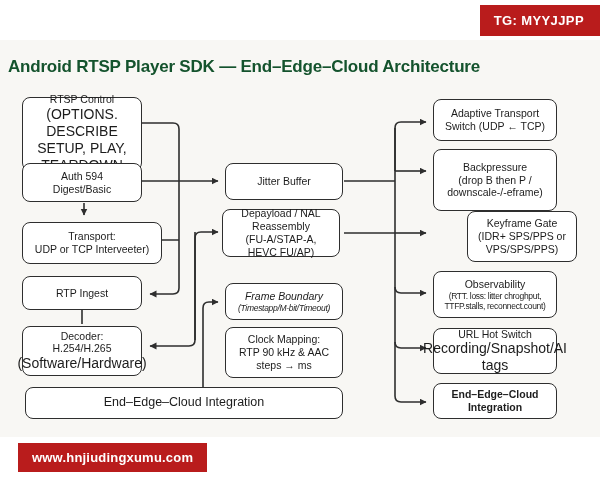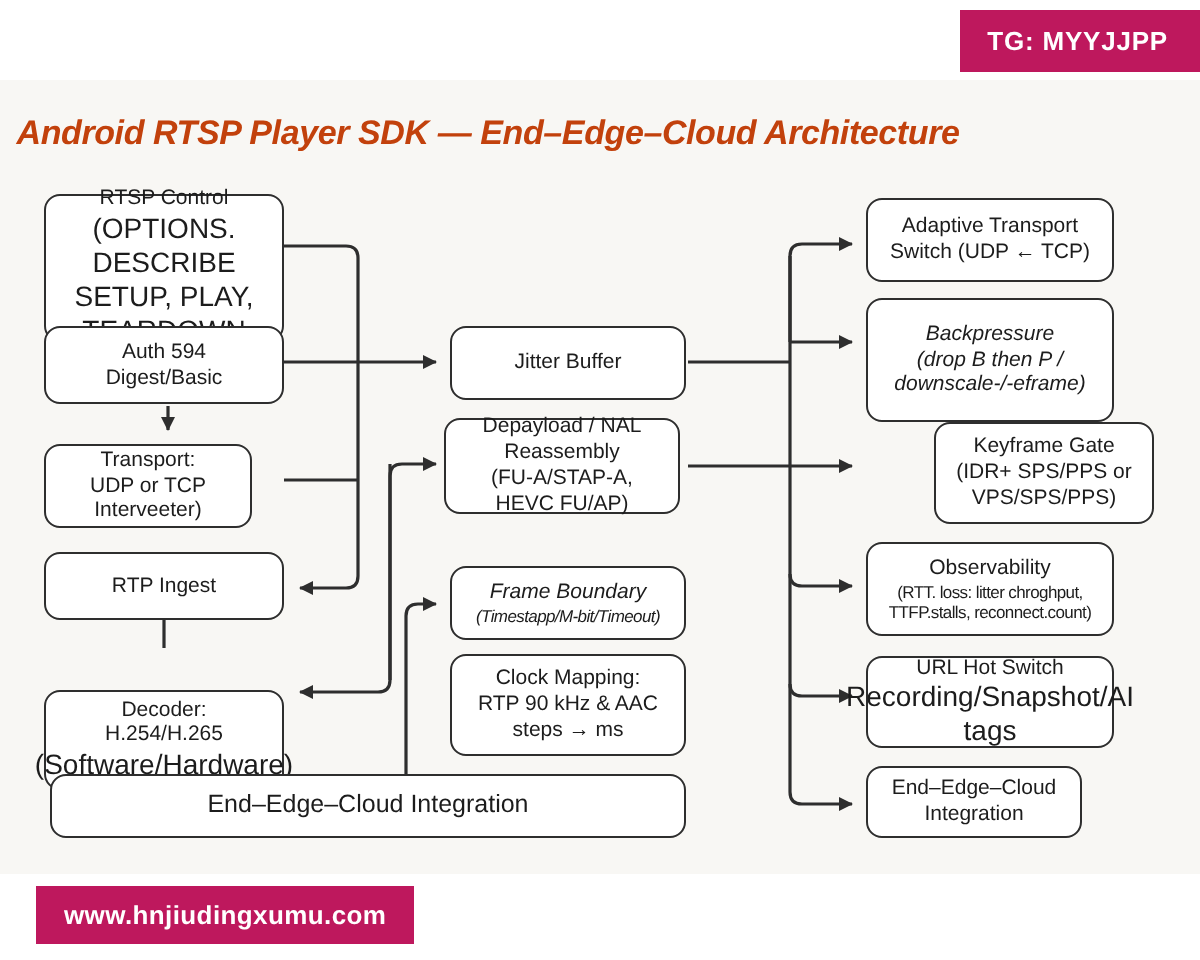--- a/index.html
+++ b/index.html
@@ -12,24 +12,24 @@
     color:#1c1c1c;
     overflow:hidden;
   }
   .canvas {
     position:absolute; left:0; top:40px; width:600px; height:397px;
     background:#f8f7f4;
   }
   .title {
     position:absolute; left:0; top:57px; width:488px;
     text-align:center; font-size:17px; font-weight:bold;
-    letter-spacing:-0.2px; color:#c2410c;font-style:italic;
+    letter-spacing:-0.2px; color:#14532d;
   }
   .badge {
-    position:absolute; background:#be185d; color:#ffffff;
+    position:absolute; background:#b91c1c; color:#ffffff;
     font-size:13px; font-weight:bold; letter-spacing:0.4px;
   }
   .badge-tg { top:5px; right:0; padding:8px 16px 8px 14px; }
   .badge-site { left:18px; top:443px; padding:7px 14px; letter-spacing:0.2px; }
   svg.wires { position:absolute; left:0; top:0; width:600px; height:480px; z-index:1; }
   .node {
     position:absolute; z-index:2;
     background:#ffffff;
     border:1.5px solid #2e2e2e;
     border-radius:8px;
@@ -37,36 +37,36 @@
     align-items:center; justify-content:center;
     text-align:center;
     font-size:10.5px; line-height:1.22;
     padding:2px 3px;
   }
   .node .sm { font-size:14px; }
   .node .xs { font-size:8.5px; letter-spacing:-0.3px; }
   
   #box-rtsp      { left:22px;  top:97px;  width:120px; height:74px; }
   #box-auth      { left:22px;  top:163px; width:120px; height:39px; }
-  #box-transport { left:22px;  top:222px; width:104px; height:42px; }
+  #box-transport { left:22px;  top:222px; width:140px; height:42px; }
   #box-ingest    { left:22px;  top:276px; width:120px; height:34px; }
-  #box-decoder   { left:22px;  top:326px; width:120px; height:50px;margin-top:19px; }
+  #box-decoder   { left:22px;  top:326px; width:120px; height:50px; }
   
   #box-jitter    { left:225px; top:163px; width:118px; height:37px; }
   #box-depayload { left:222px; top:209px; width:118px; height:48px; }
   #box-frame     { left:225px; top:283px; width:118px; height:37px;font-style:italic; }
   #box-clock     { left:225px; top:327px; width:118px; height:51px; }
   #box-integration-bar { left:25px; top:387px; width:318px; height:32px; font-size:12.5px; }
   
   #box-adaptive  { left:433px; top:99px;  width:124px; height:42px; }
-  #box-backpressure { left:433px; top:149px; width:124px; height:62px;font-style:italic; }
+  #box-backpressure { left:433px; top:149px; width:124px; height:62px; }
   #box-keyframe  { left:454px; top:211px; width:110px; height:51px;margin-left:13px; }
   #box-observability { left:433px; top:271px; width:124px; height:47px; }
   #box-urlhot    { left:433px; top:328px; width:124px; height:46px; }
-  #box-endedge   { left:433px; top:383px; width:108px; height:36px; }
+  #box-endedge   { left:433px; top:383px; width:124px; height:36px;font-weight:bold; }
 </style>
 </head>
 <body>
 
 <div class="canvas"></div>
 
 <div class="badge badge-tg">TG: MYYJJPP</div>
 <div class="badge badge-site">www.hnjiudingxumu.com</div>
 
 <div class="title">Android RTSP Player SDK — End–Edge–Cloud Architecture</div>

